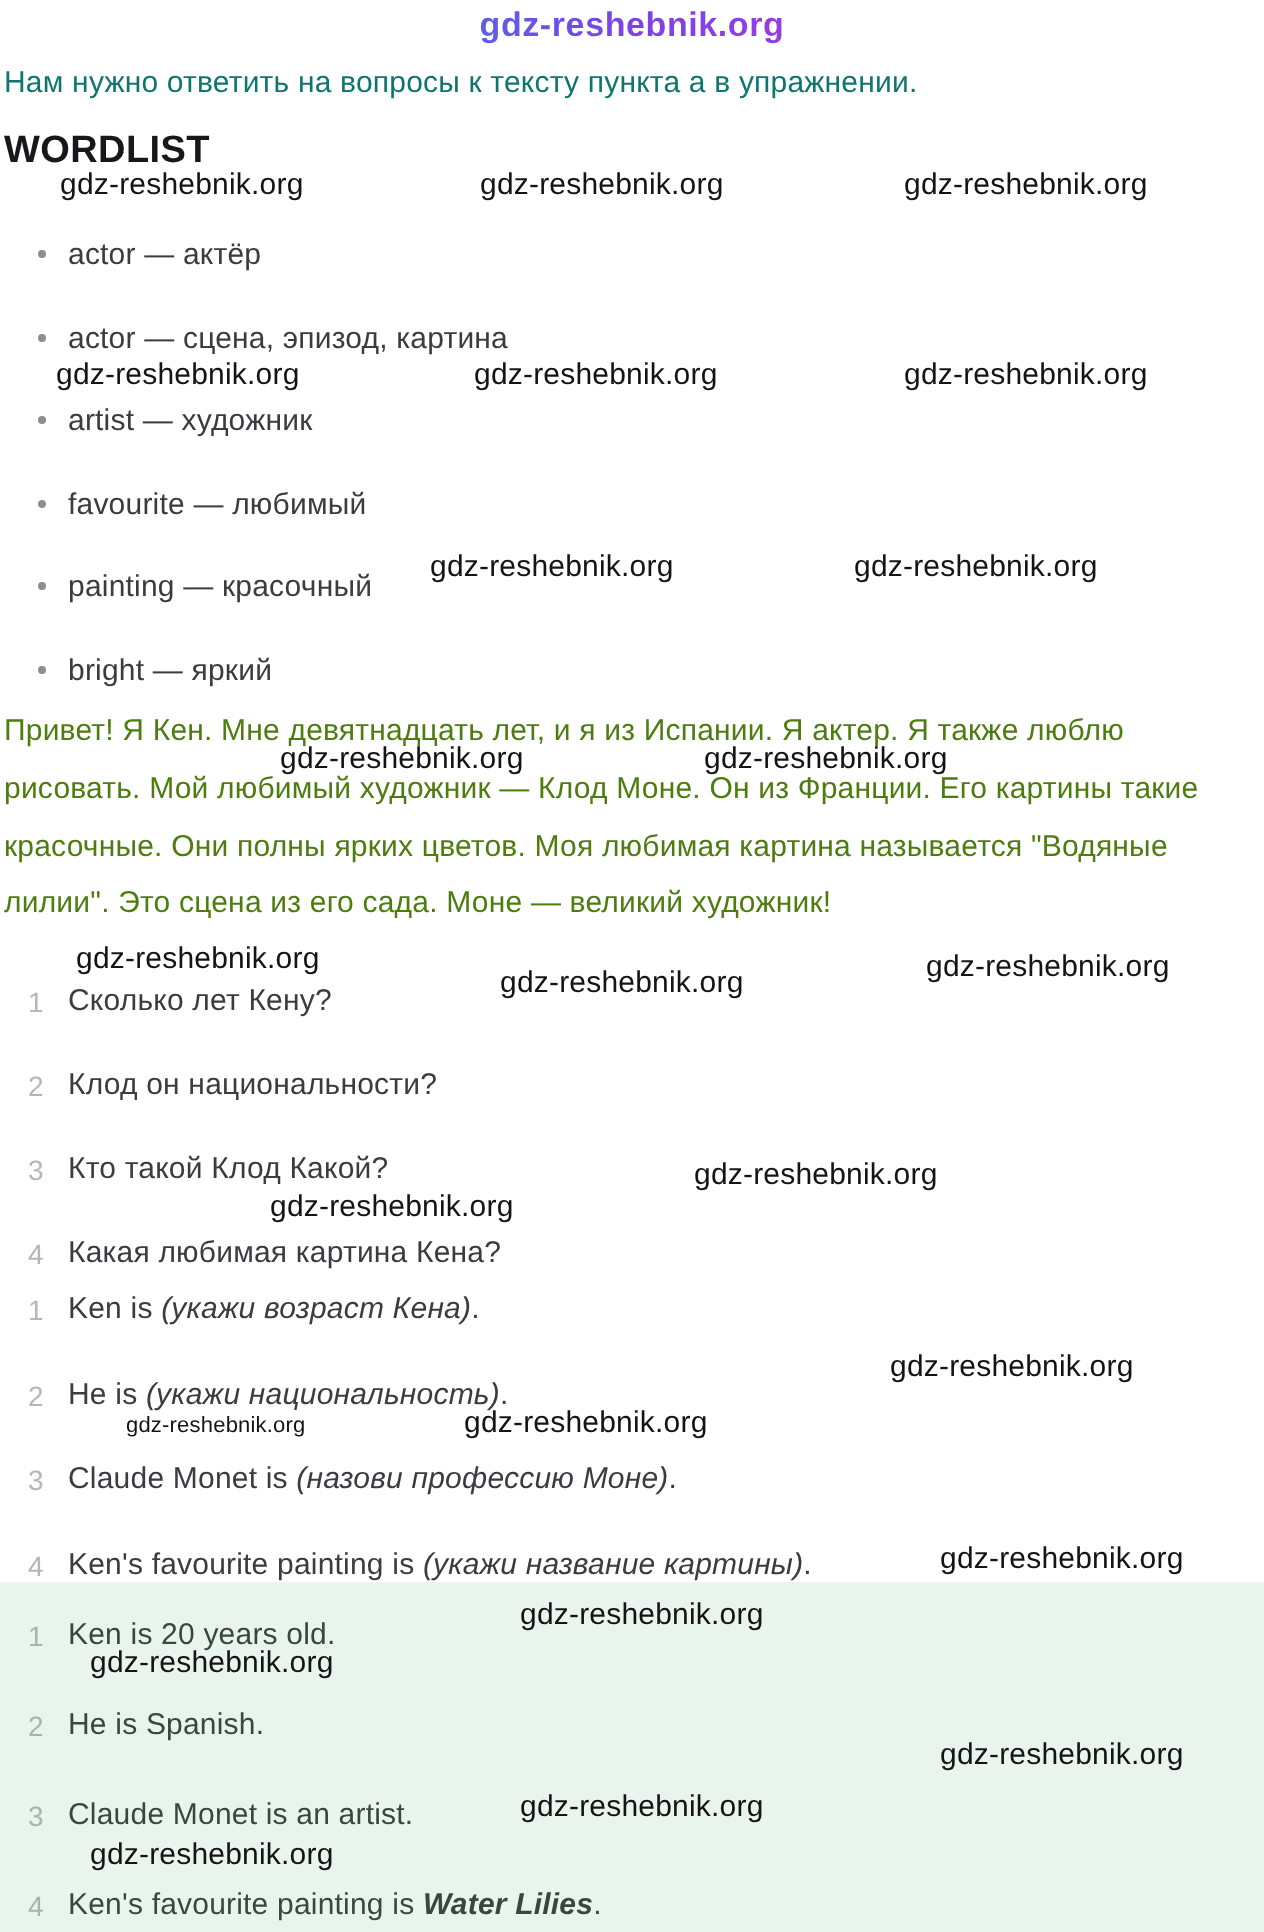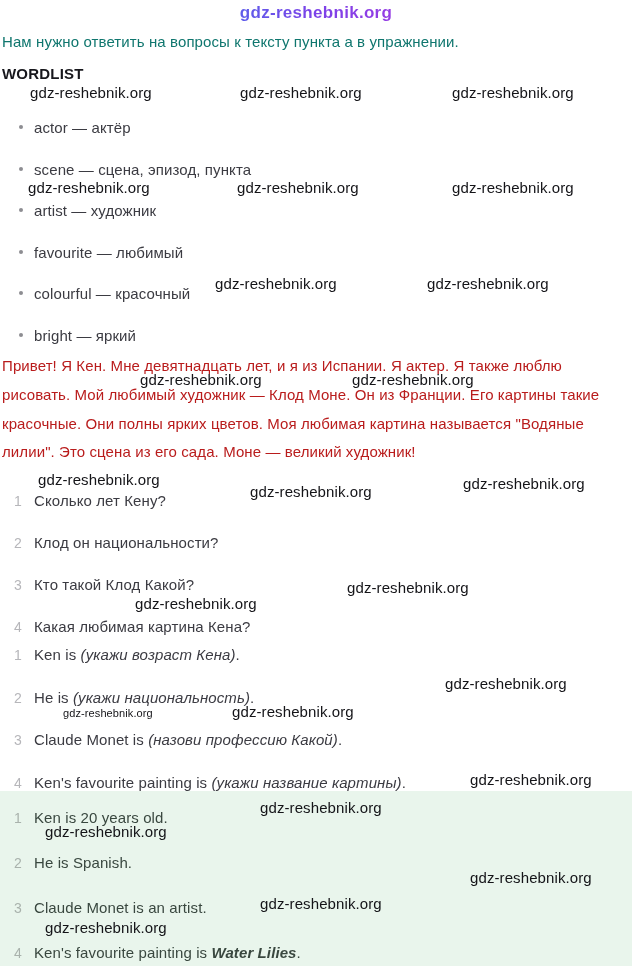--- a/index.html
+++ b/index.html
@@ -22,38 +22,38 @@
     letter-spacing:0.3px;
   }
 
   .intro {
     position:absolute; top:33px; left:2px;
     font-size:15px; color:#0f766e; letter-spacing:0.1px;
   }
 
   .wordlist-title {
     position:absolute; top:65px; left:2px;
-    font-size:15px; font-weight:700; color:#17171c; letter-spacing:0.2px;
+    font-size:19px; font-weight:700; color:#17171c; letter-spacing:0.2px;
   }
 
   .wordlist {
     position:absolute; top:116px; left:0; list-style:none; width:548px;
   }
   .wordlist li {
     position:relative; padding-left:34px; height:41.5px;
     font-size:15px; line-height:23px; color:#3b3b42; letter-spacing:0.1px;
   }
   .wordlist li .dot {
     position:absolute; left:19px; top:9px;
     width:4px; height:4px; border-radius:50%; background:#8d8d92;
   }
 
   .translation {
     position:absolute; top:352px; left:2px; width:628px;
-    font-size:15px; line-height:28.8px; color:#b91c1c; letter-spacing:0.1px;
+    font-size:15px; line-height:28.8px; color:#4d7c0f; letter-spacing:0.1px;
   }
 
   .num-list { position:absolute; left:0; list-style:none; width:632px; }
   .questions { top:489px; }
   .templates { top:643px; }
   .num-list li {
     position:relative; padding-left:34px; font-size:15px;
     line-height:23px; color:#3b3b42; letter-spacing:0.1px;
   }
   .questions li { height:42px; }
@@ -90,40 +90,40 @@
 <div class="page">
 
   <div class="logo">gdz-reshebnik.org</div>
 
   <p class="intro">Нам нужно ответить на вопросы к тексту пункта а в упражнении.</p>
 
   <h3 class="wordlist-title">WORDLIST</h3>
 
   <ul class="wordlist">
     <li><span class="dot"></span><span>actor — актёр</span></li>
-    <li><span class="dot"></span><span>scene — сцена, эпизод, пункта</span></li>
+    <li><span class="dot"></span><span>actor — сцена, эпизод, картина</span></li>
     <li><span class="dot"></span><span>artist — художник</span></li>
     <li><span class="dot"></span><span>favourite — любимый</span></li>
-    <li><span class="dot"></span><span>colourful — красочный</span></li>
+    <li><span class="dot"></span><span>painting — красочный</span></li>
     <li><span class="dot"></span><span>bright — яркий</span></li>
   </ul>
 
   <p class="translation">Привет! Я Кен. Мне девятнадцать лет, и я из Испании. Я актер. Я также люблю рисовать. Мой любимый художник — Клод Моне. Он из Франции. Его картины такие красочные. Они полны ярких цветов. Моя любимая картина называется "Водяные лилии". Это сцена из его сада. Моне — великий художник!</p>
 
   <ol class="num-list questions">
     <li><span class="num">1</span><span>Сколько лет Кену?</span></li>
     <li><span class="num">2</span><span>Клод он национальности?</span></li>
     <li><span class="num">3</span><span>Кто такой Клод Какой?</span></li>
     <li><span class="num">4</span><span>Какая любимая картина Кена?</span></li>
   </ol>
 
   <ol class="num-list templates">
     <li><span class="num">1</span><span>Ken is </span><span class="hint">(укажи возраст Кена)</span><span>.</span></li>
     <li><span class="num">2</span><span>He is </span><span class="hint">(укажи национальность)</span><span>.</span></li>
-    <li><span class="num">3</span><span>Claude Monet is </span><span class="hint">(назови профессию Какой)</span><span>.</span></li>
+    <li><span class="num">3</span><span>Claude Monet is </span><span class="hint">(назови профессию Моне)</span><span>.</span></li>
     <li><span class="num">4</span><span>Ken's favourite painting is </span><span class="hint">(укажи название картины)</span><span>.</span></li>
   </ol>
 
   <div class="answers-box">
     <ol>
       <li><span class="num">1</span><span>Ken is 20 years old.</span><span class="answer-italic"></span><span></span></li>
       <li><span class="num">2</span><span>He is Spanish.</span><span class="answer-italic"></span><span></span></li>
       <li><span class="num">3</span><span>Claude Monet is an artist.</span><span class="answer-italic"></span><span></span></li>
       <li><span class="num">4</span><span>Ken's favourite painting is </span><span class="answer-italic">Water Lilies</span><span>.</span></li>
     </ol>

